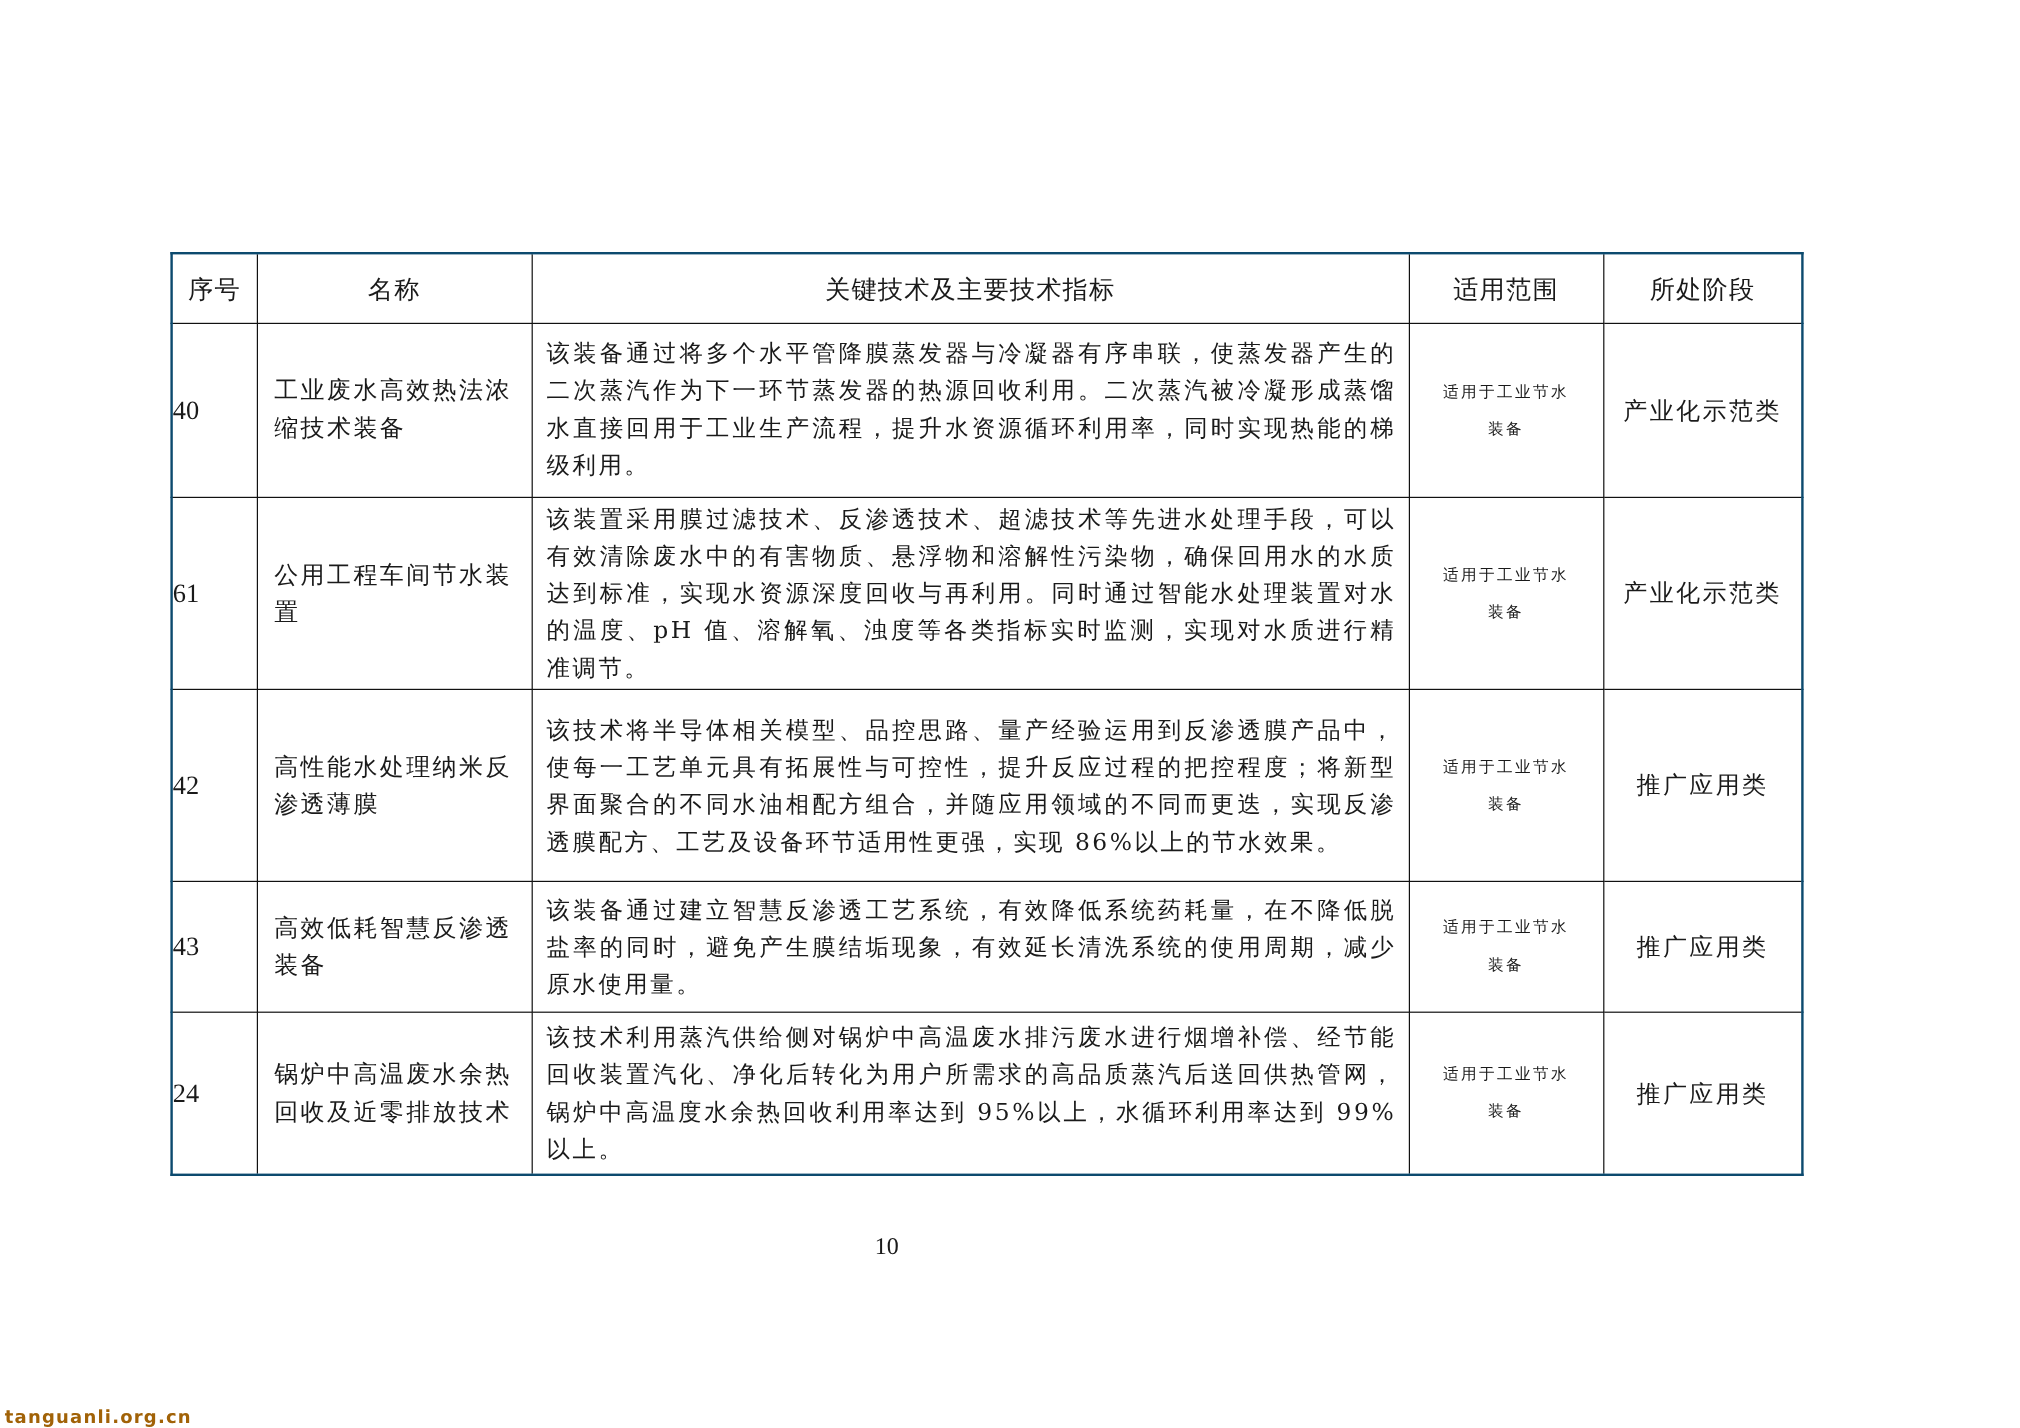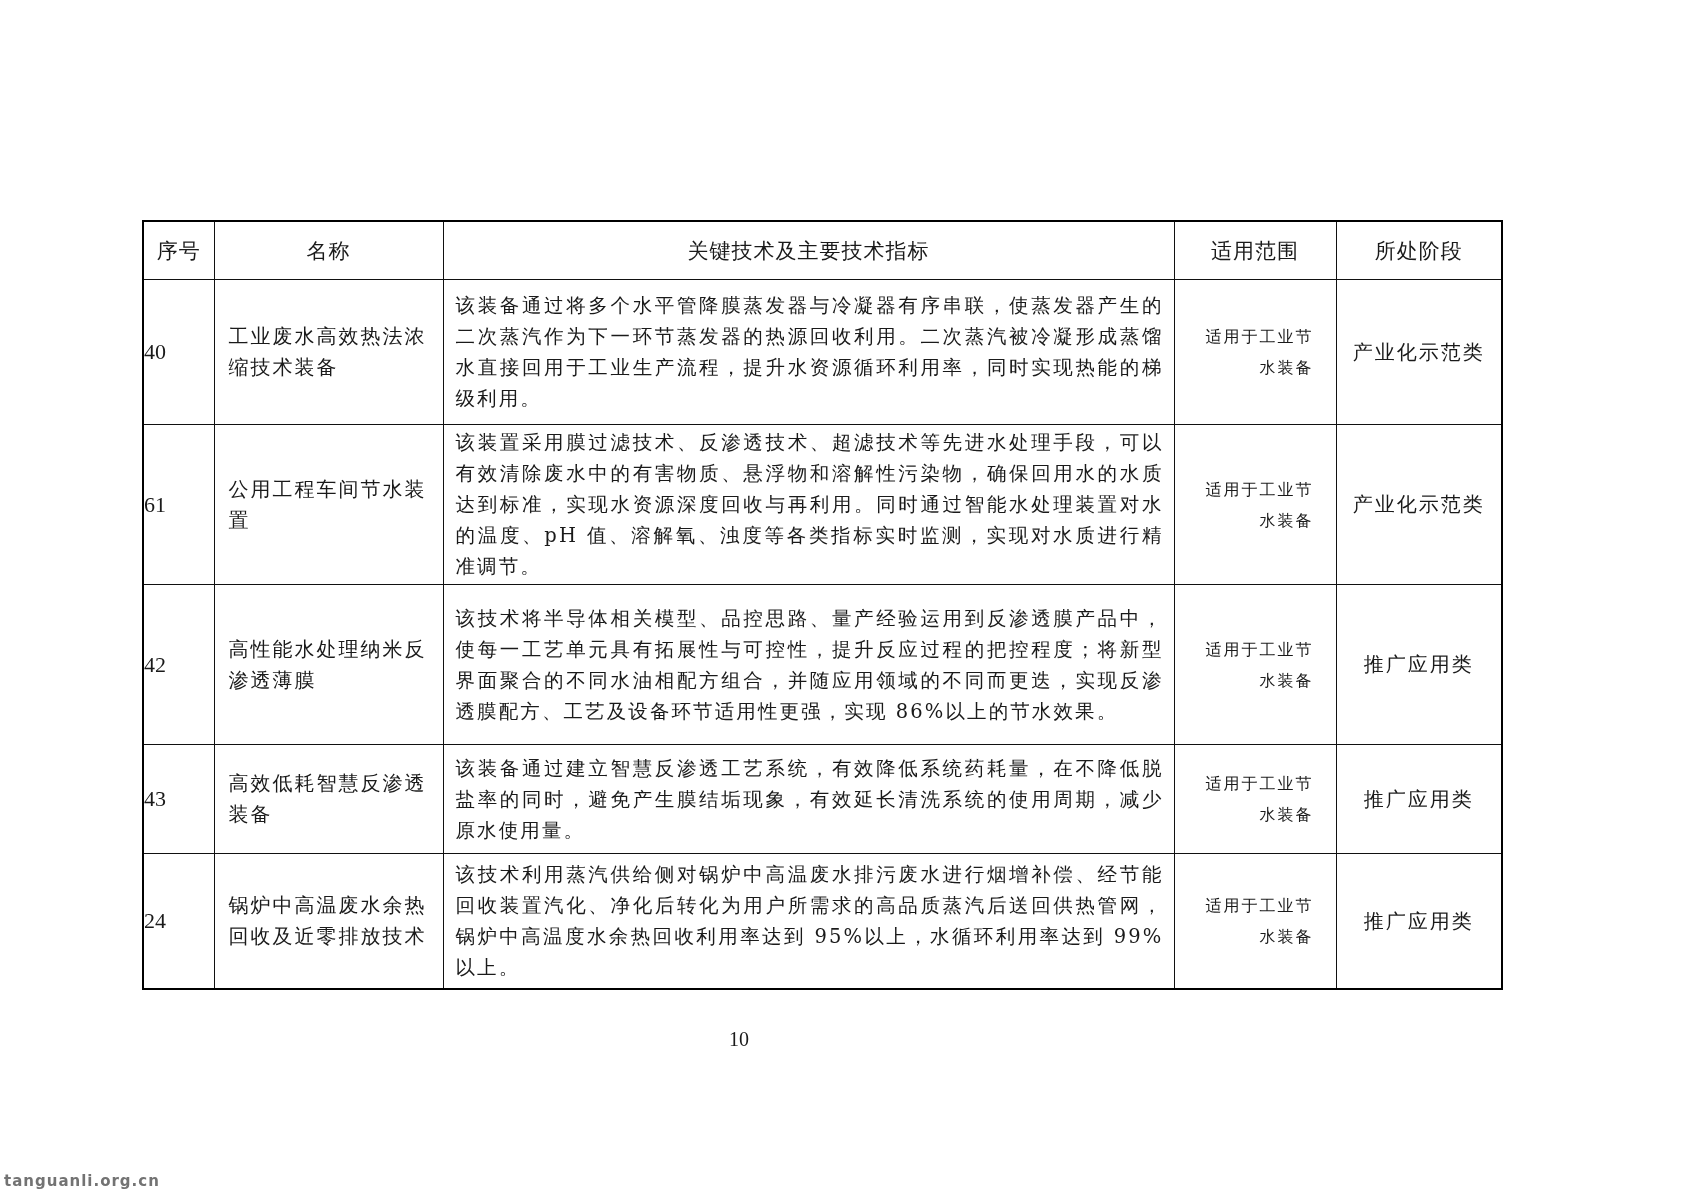--- a/index.html
+++ b/index.html
@@ -11,25 +11,25 @@
       width: 1683px;
       height: 1190px;
       position: relative;
       overflow: hidden;
       font-family: "DejaVu Serif", "Liberation Serif", serif;
       color: #1a1a1a;
     }
     .page-table {
       position: absolute;
       left: 142px;
-      top: 220px;
+      top: 210px;
       width: 1359px;
       border-collapse: collapse;
       table-layout: fixed;
-      border: 2px solid #000000;
+      border: 2px solid #0c4a6e;
     }
     .page-table th, .page-table td {
       border: 1.5px solid #111;
       vertical-align: middle;
       padding: 0;
     }
     .page-table th {
       height: 57px;
       font-family: "DejaVu Sans", "Liberation Sans", sans-serif;
       font-weight: normal;
@@ -57,22 +57,22 @@
       padding: 0 14px;
     }
     td.cell-desc {
       text-align: justify;
       font-size: 19.5px;
       line-height: 31px;
       letter-spacing: 2.1px;
       padding: 2px 10px 2px 12px;
     }
     td.cell-scope {
-      text-align: right;
-      font-size: 16px;
+      text-align: center;
+      font-size: 13px;
       line-height: 31px;
       letter-spacing: 2px;
       padding: 0 22px;
     }
     td.cell-stage {
       text-align: center;
       font-size: 20px;
       letter-spacing: 2px;
       margin-left: 48px;
     }
@@ -91,21 +91,21 @@
       font-family: "Liberation Serif", "DejaVu Serif", serif;
       font-size: 20px;
     }
     .watermark {
       position: absolute;
       left: 4px;
       top: 1172px;
       font-family: "DejaVu Sans", "Liberation Sans", sans-serif;
       font-size: 15px;
       font-weight: bold;
-      color: #737373;
+      color: #a16207;
       letter-spacing: 1px;
     }
   </style>
 </head>
 <body>
 
 <table class="page-table">
   <colgroup>
     <col class="col-no">
     <col class="col-name">

